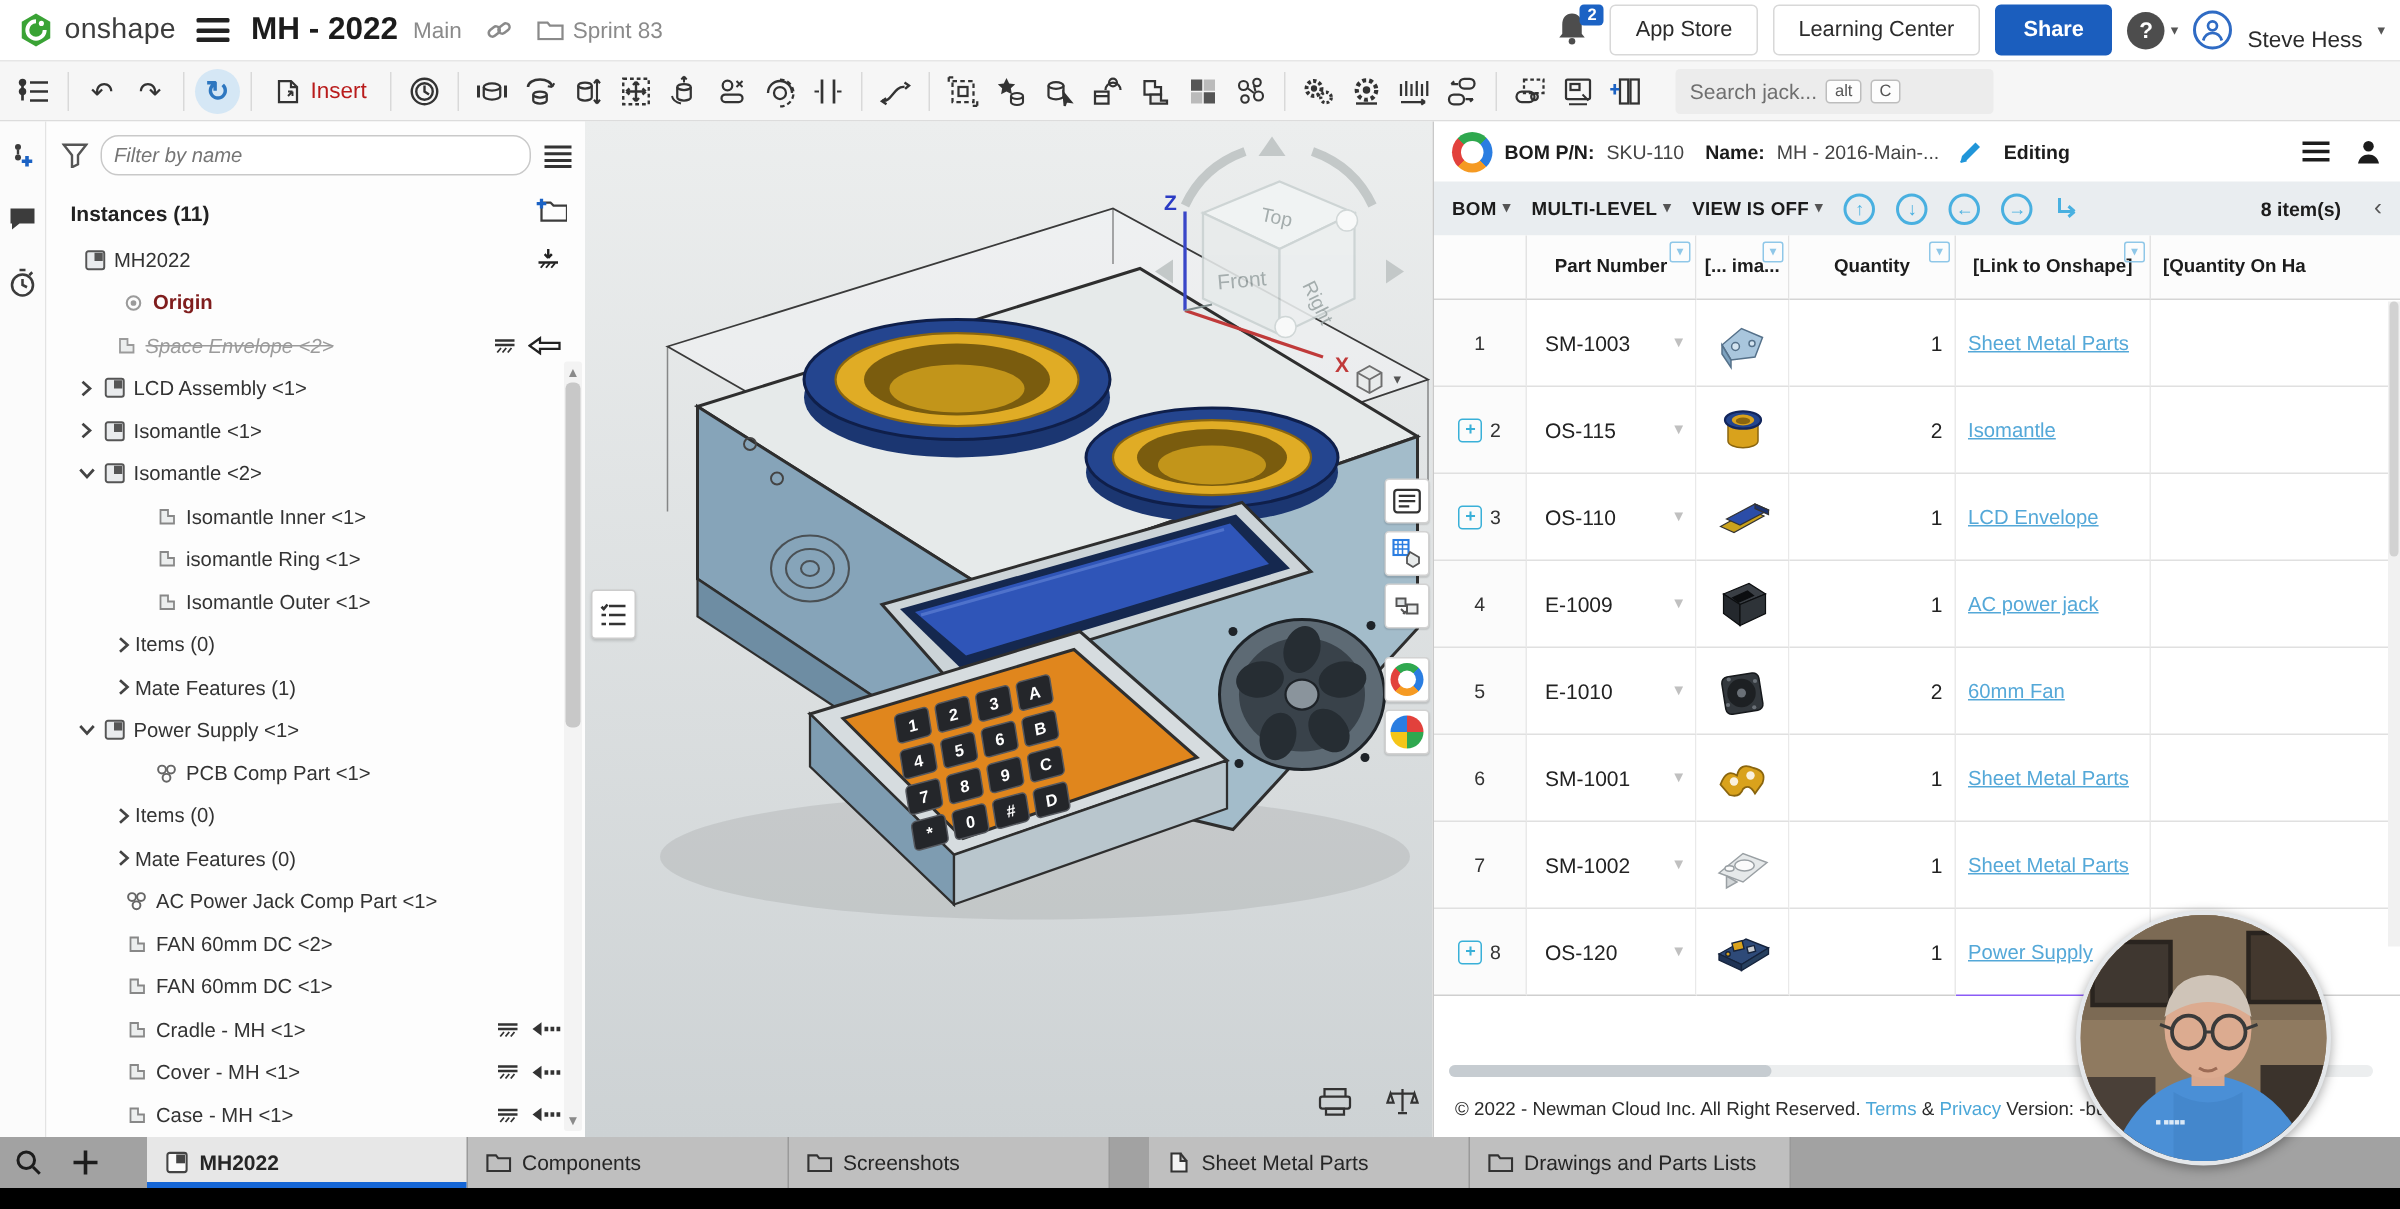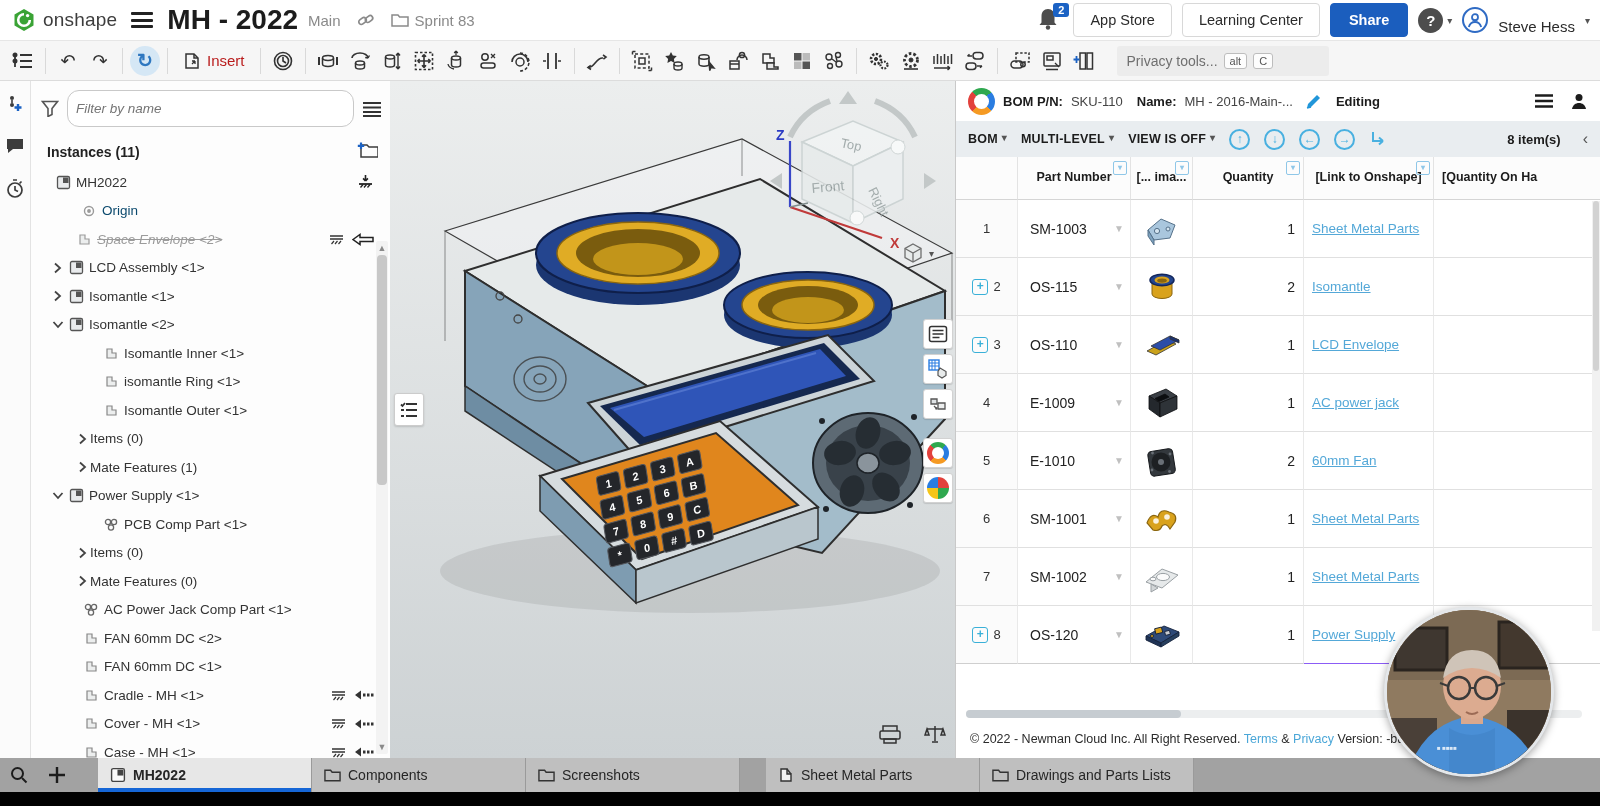--- a/index.html
+++ b/index.html
@@ -5,21 +5,21 @@
   * { box-sizing:border-box; margin:0; padding:0; }
   html,body { width:1600px; height:806px; background:#000; font-family:"Liberation Sans",sans-serif; overflow:hidden; }
   .app { position:relative; width:1600px; height:792px; background:#fff; overflow:hidden; }
 
   
   .topbar { position:absolute; top:0; left:0; right:0; height:40px; background:#fff; display:flex; align-items:center; padding:0 10px 0 12px; }
   .brand { display:flex; align-items:center; gap:7px; }
   .brand-name { font-size:19px; color:#3d3d3d; letter-spacing:.2px; }
   .hamb { margin-left:14px; width:22px; cursor:pointer; }
   .hamb div { height:3px; background:#222; margin:3.5px 0; border-radius:1px; }
-  .doc-title { margin-left:14px; font-size:28px; font-weight:bold; color:#1c1c1c; }
+  .doc-title { margin-left:14px; font-size:21px; font-weight:bold; color:#1c1c1c; }
   .ws-name { margin-left:10px; font-size:15px; color:#8a8a8a; }
   .meta-ic { margin-left:16px; display:flex; align-items:center; color:#8a8a8a; }
   .proj { margin-left:6px; font-size:15px; color:#8a8a8a; }
   .top-right { margin-left:auto; display:flex; align-items:center; gap:10px; }
   .bell { position:relative; width:26px; height:26px; }
   .badge { position:absolute; top:-4px; right:-6px; background:#1b62c4; color:#fff; font-size:11px; font-weight:bold; padding:1px 5px; border-radius:3px; }
   .btn-plain { background:#fff; border:1px solid #d8d8d8; border-radius:4px; font-size:14.5px; color:#2b2b2b; padding:8px 16px; cursor:pointer; }
   .btn-share { background:#1b5ebe; border:1px solid #1b5ebe; border-radius:4px; font-size:14.5px; color:#fff; font-weight:bold; padding:8px 18px; cursor:pointer; }
   .help-c { width:25px; height:25px; border-radius:50%; background:#4d4d4d; color:#fff; font-weight:bold; font-size:15px; display:flex; align-items:center; justify-content:center; }
   .caret { font-size:10px; color:#555; }
@@ -35,30 +35,30 @@
   .search-tools { margin-left:16px; background:#ececec; border-radius:3px; height:30px; display:flex; align-items:center; padding:0 10px; gap:6px; width:212px; color:#6f6f6f; font-size:14px; cursor:text; }
   .key-chip { background:#fdfdfd; border:1px solid #bdbdbd; border-radius:3px; font-size:11px; color:#555; padding:1px 5px; }
 
   
   .leftrail { position:absolute; top:81px; bottom:34px; left:0; width:31px; background:#fbfbfb; border-right:1px solid #e3e3e3; display:flex; flex-direction:column; align-items:center; padding-top:12px; gap:20px; }
   .rail-ic { width:22px; height:22px; display:flex; align-items:center; justify-content:center; cursor:pointer; }
 
   
   .sidebar { position:absolute; top:81px; bottom:34px; left:31px; width:359px; background:#fdfdfd; overflow:hidden; }
   .filter-row { display:flex; align-items:center; padding:9px 8px 6px 10px; gap:8px; }
-  .filter-input { flex:1; height:37px; border:1px solid #c9c9c9; border-radius:12px; padding:0 8px; font-size:13.5px; font-style:italic; color:#555; background:#fff; font-family:"Liberation Sans",sans-serif; }
+  .filter-input { flex:1; height:27px; border:1px solid #c9c9c9; border-radius:12px; padding:0 8px; font-size:13.5px; font-style:italic; color:#555; background:#fff; font-family:"Liberation Sans",sans-serif; }
   .inst-row { display:flex; align-items:center; padding:8px 12px 6px 16px; }
   .inst-label { font-size:14px; font-weight:bold; color:#222; }
   .inst-add { margin-left:auto; cursor:pointer; }
   .tree { position:relative; }
   .trow { display:flex; align-items:center; height:28.5px; font-size:13.5px; color:#333; cursor:pointer; }
   .chev { width:15px; flex:0 0 auto; display:flex; align-items:center; justify-content:center; }
   .ticon { width:16px; margin:0 5px 0 3px; flex:0 0 auto; display:flex; align-items:center; justify-content:center; }
   .tlabel { white-space:nowrap; }
-  .gray { color:#0c4a6e; }
+  .gray { color:#7f1d1d;font-weight:bold; }
   .strike { text-decoration:line-through; font-style:italic; color:#9b9b9b; }
   .row-minis { margin-left:auto; margin-right:16px; display:flex; gap:7px; align-items:center; }
   .sb-scroll { position:absolute; top:160px; bottom:4px; right:2px; width:12px; background:#f3f3f3; border-radius:2px; }
   .sb-thumb { position:absolute; top:14px; left:1px; width:10px; height:230px; background:#c8c8c8; border-radius:4px; }
   .sb-arrow { position:absolute; left:0; width:12px; text-align:center; font-size:9px; color:#8a8a8a; }
 
   
   .viewport { position:absolute; top:81px; bottom:34px; left:390px; width:565px; background:linear-gradient(#eceeee,#cdd2d4); overflow:hidden; }
   .model-svg { position:absolute; inset:0; }
   .viewcube { position:absolute; top:4px; right:10px; width:185px; height:178px; }
@@ -371,21 +371,21 @@
         </svg>
     </div>
     <div class="tbi">
       <svg width="22" height="22" viewBox="0 0 22 22" fill="none" stroke="#333" stroke-width="1.5">
           <rect x="7" y="3" width="5.5" height="16"></rect>
           <rect x="14" y="3" width="5.5" height="16"></rect>
           <path d="M3.5 6v7M.5 9.5h6" stroke="#1b62c4" stroke-width="1.8"></path>
         </svg>
     </div>
     <div class="search-tools">
-      <span>Privacy tools...</span>
+      <span>Search jack...</span>
       <span class="key-chip">alt</span>
       <span class="key-chip">C</span>
     </div>
   </div>
 
   <div class="leftrail">
     <div class="rail-ic">
       <svg width="20" height="20" viewBox="0 0 20 20">
           <circle cx="7" cy="4" r="2" fill="#3c3c3c"></circle>
           <circle cx="7" cy="11" r="2" fill="#3c3c3c"></circle>

